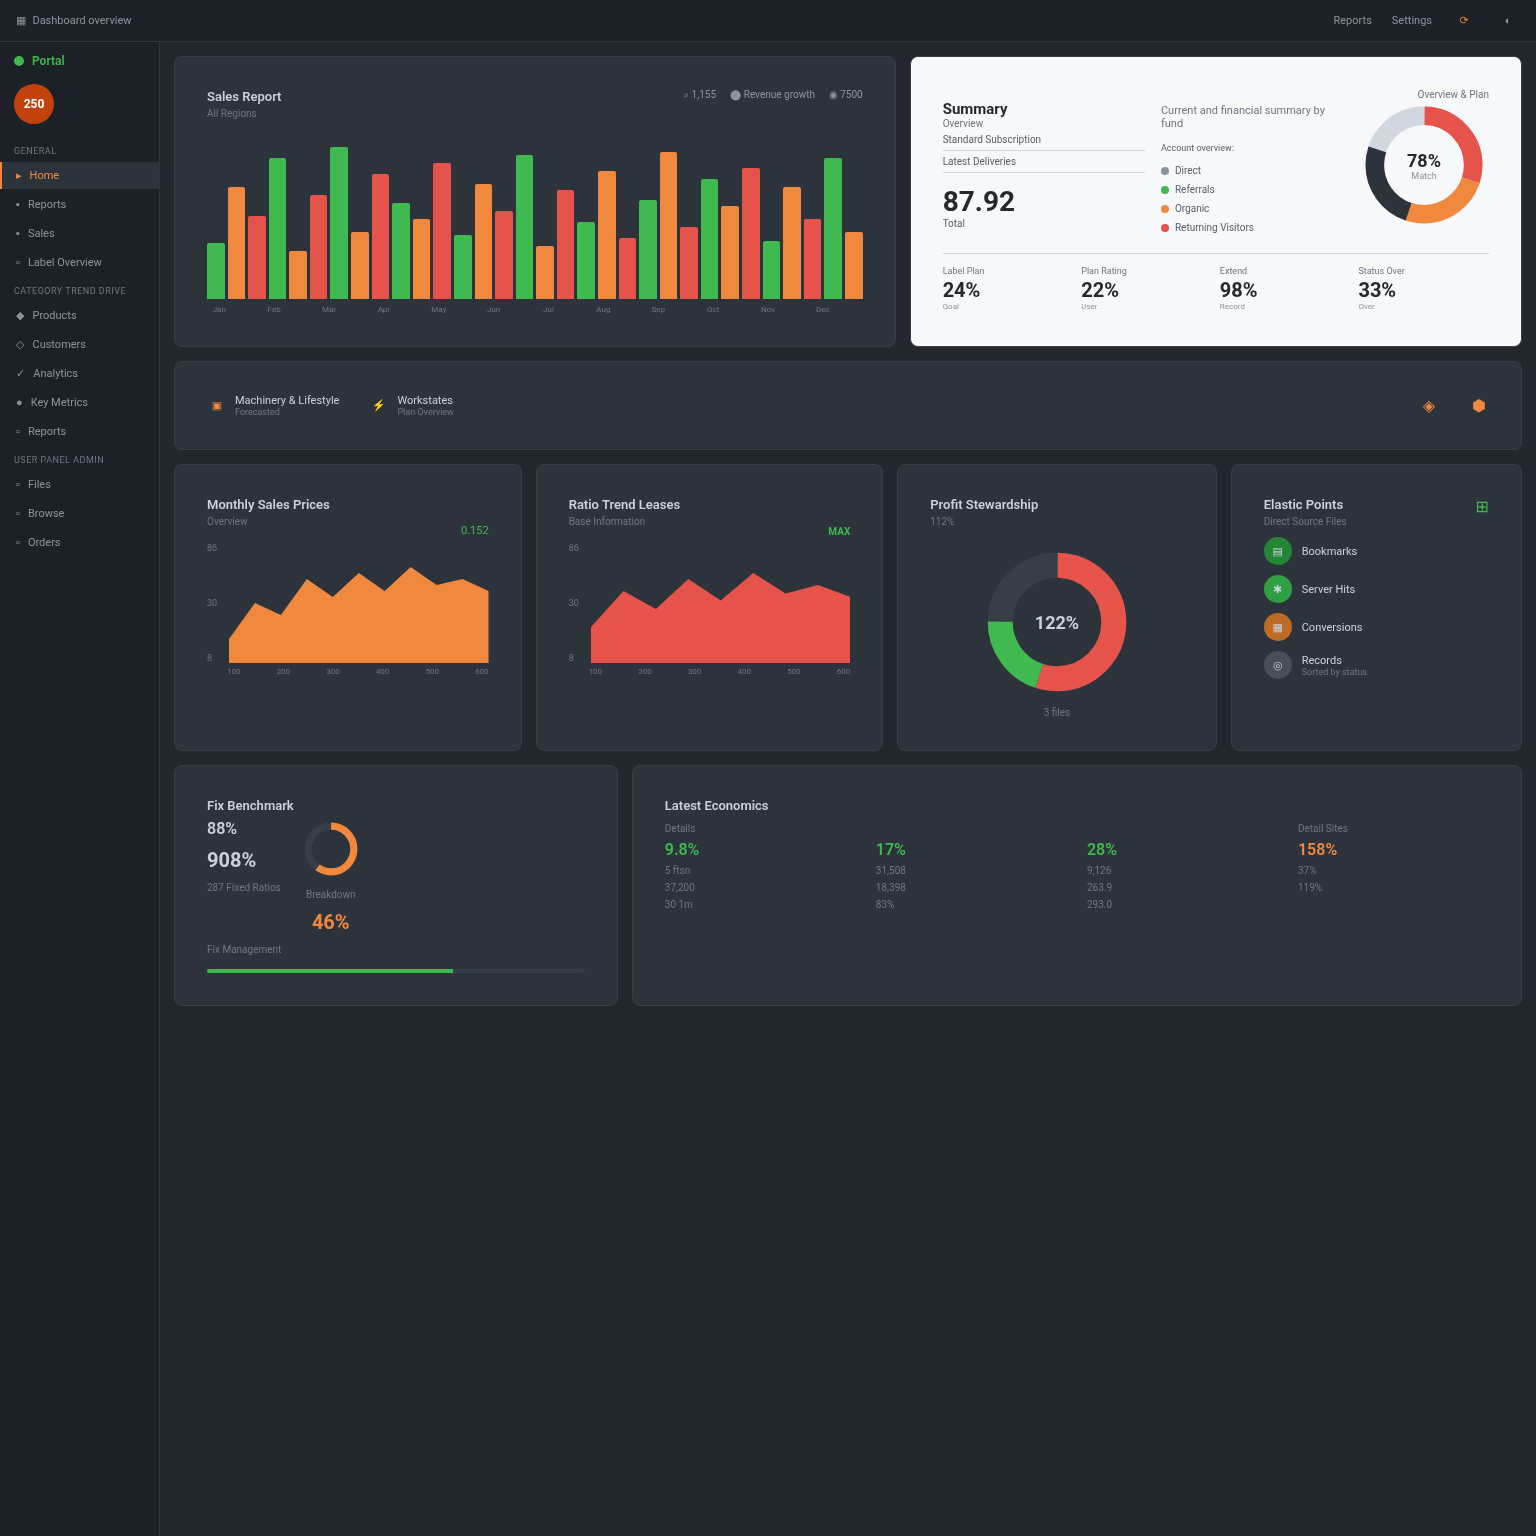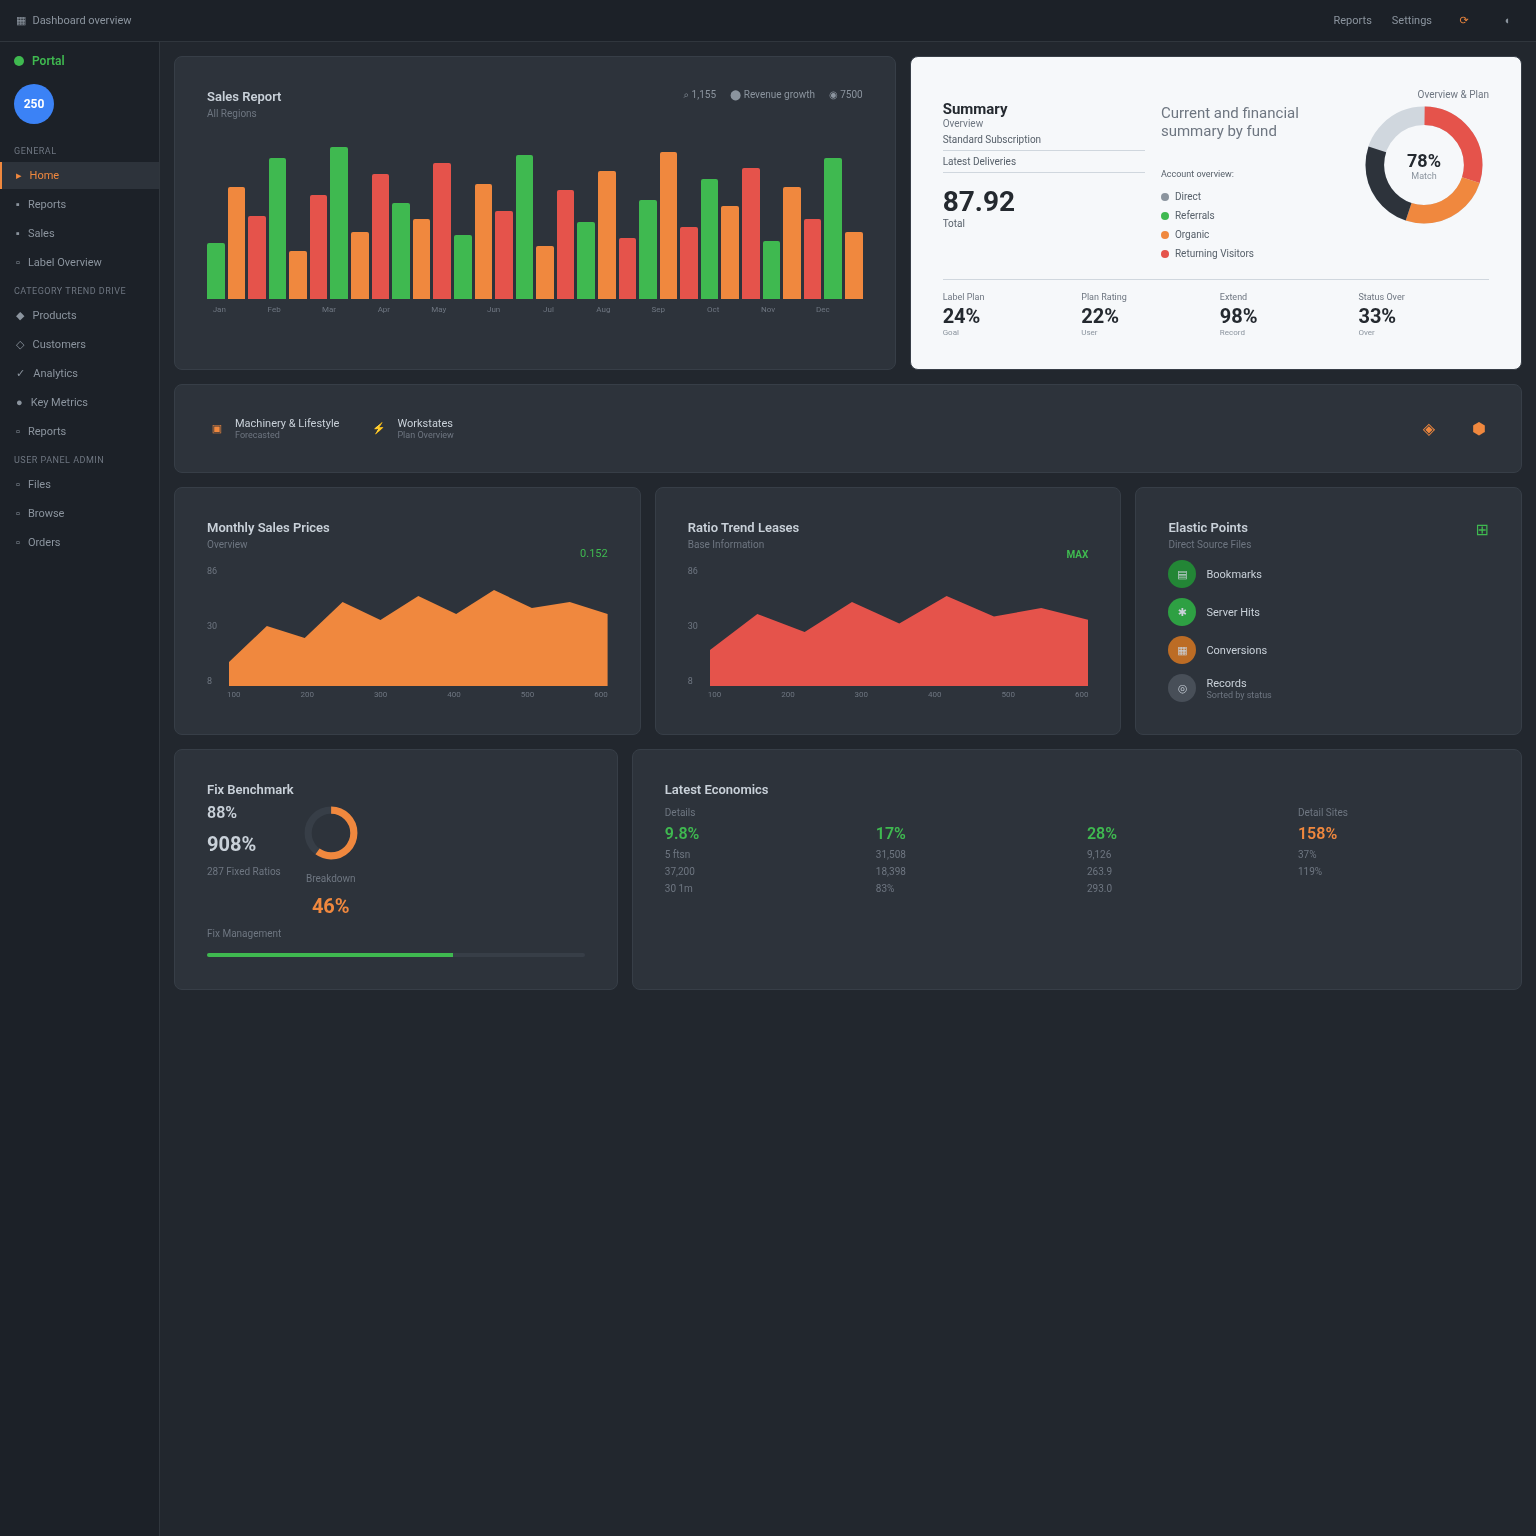--- a/index.html
+++ b/index.html
@@ -9,21 +9,21 @@
 .topbar-left{display:flex;gap:24px;align-items:center}
 .topbar-right{display:flex;gap:20px;align-items:center}
 .topbar-item{display:flex;align-items:center;gap:6px;cursor:pointer}
 .icon-btn{width:24px;height:24px;display:flex;align-items:center;justify-content:center;border-radius:4px;cursor:pointer}
 .icon-btn.orange{color:#f0883e}
 .main{display:flex;flex:1;overflow:hidden}
 .sidebar{width:160px;background:#1c2128;border-right:1px solid #30363d;padding:12px 0;display:flex;flex-direction:column;gap:2px;overflow:hidden}
 .brand{display:flex;align-items:center;gap:8px;padding:0 14px;margin-bottom:8px}
 .brand-dot{width:10px;height:10px;border-radius:50%;background:#3fb950}
 .brand-text{color:#3fb950;font-size:12px;font-weight:600}
-.sidebar-badge{width:40px;height:40px;border-radius:50%;background:#3b82f6;margin:6px 14px 12px;display:flex;align-items:center;justify-content:center;color:#fff;font-size:12px;font-weight:700}
+.sidebar-badge{width:40px;height:40px;border-radius:50%;background:#c2410c;margin:6px 14px 12px;display:flex;align-items:center;justify-content:center;color:#fff;font-size:12px;font-weight:700}
 .side-group-title{padding:8px 14px 4px;font-size:9px;color:#6e7681;text-transform:uppercase;letter-spacing:.5px}
 .side-item{display:flex;align-items:center;gap:8px;padding:7px 14px;font-size:11px;color:#8b949e;cursor:pointer;border-left:2px solid transparent}
 .side-item.active{color:#f0883e;border-left-color:#f0883e;background:#2d333b}
 .content{flex:1;padding:14px;overflow:auto;background:#22272e}
 .row{display:flex;gap:14px;margin-bottom:14px}
 .card{background:#2d333b;border:1px solid #373e47;border-radius:8px;padding:32px}
 .card.light{background:#f6f8fa;color:#24292f}
 .card-title{font-size:13px;font-weight:600;margin-bottom:4px}
 .card-sub{font-size:10px;color:#6e7681;margin-bottom:10px}
 .card-header{display:flex;justify-content:space-between;align-items:flex-start;margin-bottom:8px}
@@ -220,21 +220,21 @@
        <div style="font-size:15px;font-weight:700">Summary</div>
        <div style="font-size:10px;color:#6e7681">Overview</div>
        <div class="summary-list">
         <div>Standard Subscription</div>
         <div>Latest Deliveries</div>
        </div>
        <div class="summary-val">87.92</div>
        <div class="summary-val-sub">Total</div>
       </div>
       <div class="legend-list">
-       <div style="font-size:15px;color:#6e7681;margin-bottom:21px">Current and financial summary by fund</div>
+       <div style="font-size:11px;color:#6e7681;margin-bottom:5px">Current and financial summary by fund</div>
        <div style="font-size:9px;margin-bottom:4px">Account overview:</div>
        <div>
                   <span class="dot gr"></span>
                   <span>Direct</span>
                 </div>
        <div>
                   <span class="dot g"></span>
                   <span>Referrals</span>
                 </div>
        <div>
@@ -356,20 +356,35 @@
      <div class="x-axis">
               <span>100</span>
               <span>200</span>
               <span>300</span>
               <span>400</span>
               <span>500</span>
               <span>600</span>
             </div>
     </div>
 
+    <div class="card donut-card">
+     <div class="card-title">Profit Stewardship</div>
+     <div class="card-sub">112%</div>
+     <div style="position:relative;width:150px;height:150px;margin:10px auto">
+      <svg viewBox="0 0 42 42" width="150" height="150">
+       <circle cx="21" cy="21" r="15.9" fill="none" stroke="#373e47" stroke-width="7"></circle>
+       <circle cx="21" cy="21" r="15.9" fill="none" stroke="#e5534b" stroke-width="7" stroke-dasharray="55 45" stroke-dashoffset="25"></circle>
+       <circle cx="21" cy="21" r="15.9" fill="none" stroke="#3fb950" stroke-width="7" stroke-dasharray="20 80" stroke-dashoffset="70"></circle>
+      </svg>
+      <div class="donut-center" style="color:#c9d1d9">
+                <span>122%</span>
+              </div>
+     </div>
+     <div style="font-size:10px;color:#6e7681;text-align:center">3 files</div>
+    </div>
 
     <div class="card elastic-card">
      <div style="display:flex;justify-content:space-between">
               <div class="card-title">Elastic Points</div>
               <span class="green">⊞</span>
             </div>
      <div class="card-sub">Direct Source Files</div>
      <div class="elastic-list">
       <div class="elastic-item">
                 <div class="eli g">▤</div>

